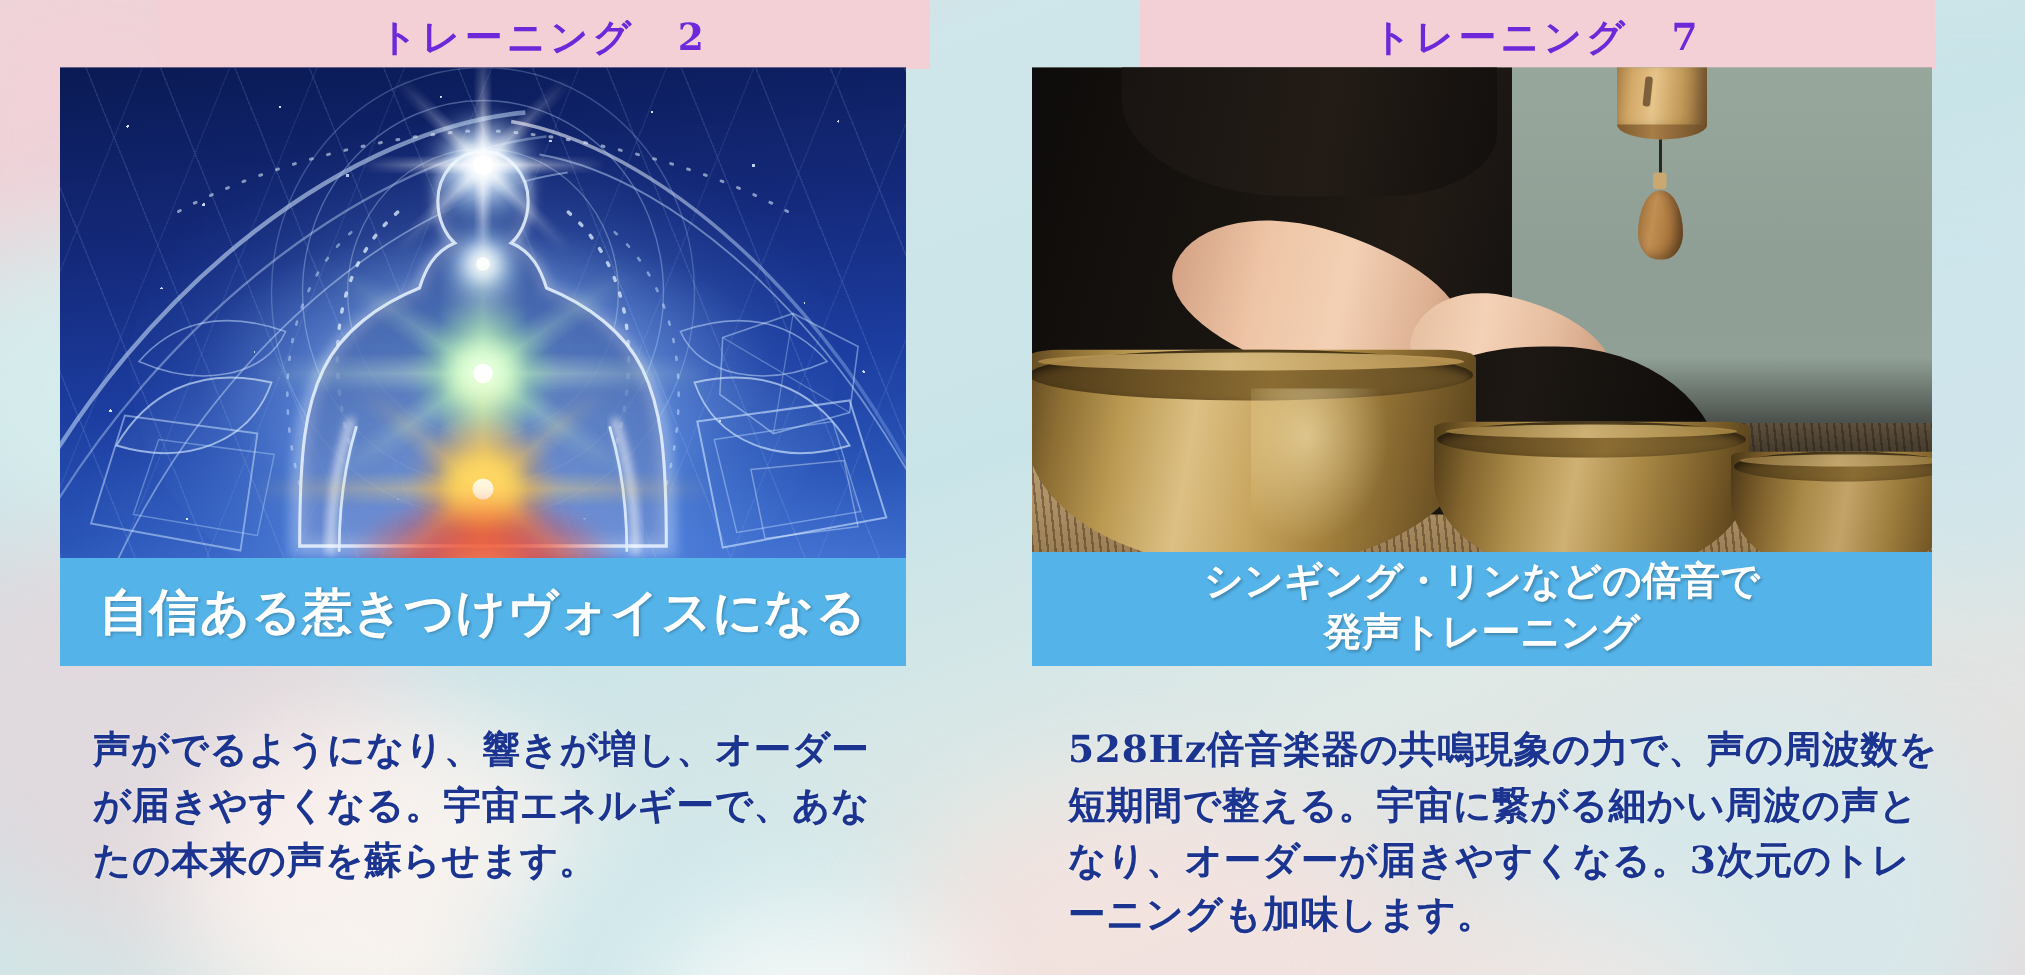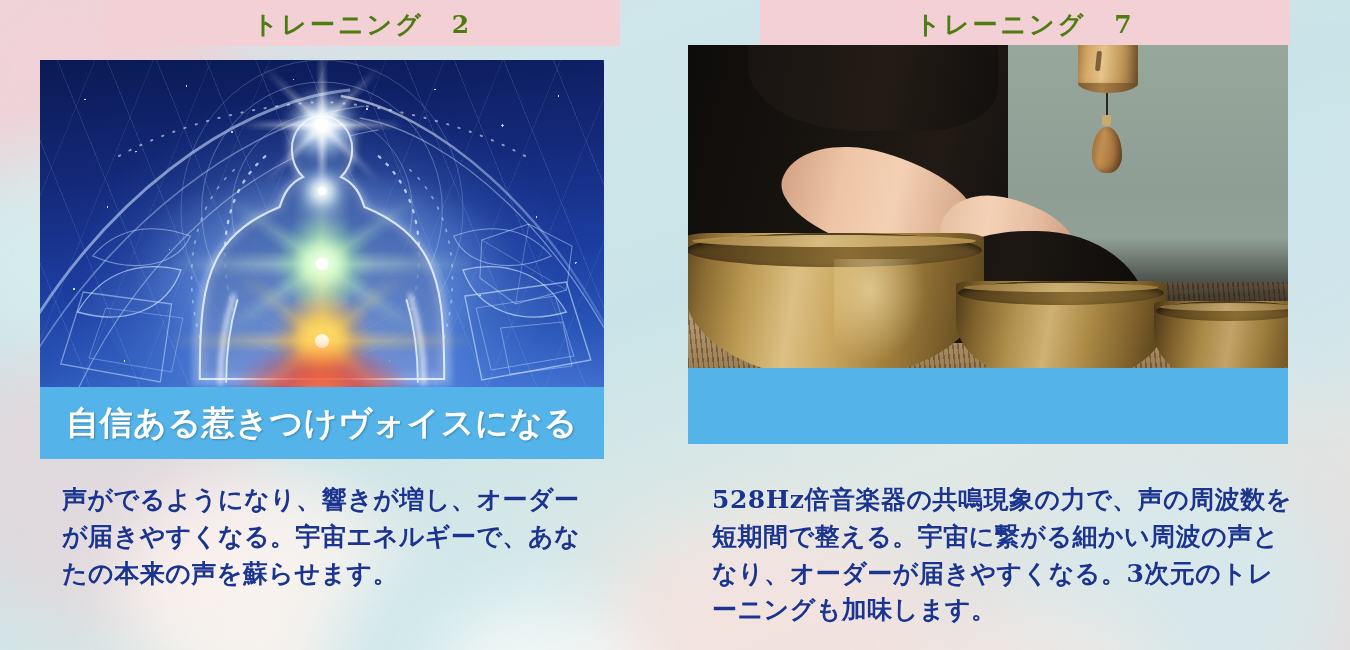--- a/index.html
+++ b/index.html
@@ -31,32 +31,32 @@
 
   
   .pink-band {
     position:absolute; top:0; height:46px; z-index:2;
     background:#f2d0d6;
     display:flex; align-items:center; justify-content:center;
   }
   .pink-band.left  { left:105px;  width:515px; }
   .pink-band.right { left:760px;  width:530px; }
   .band-title {
-    color:#4d7c0f;
+    color:#6d28d9;
     font-family:"DejaVu Serif", serif;
     font-weight:700;
     font-size:25px;
     letter-spacing:3px;
     white-space:nowrap;
     transform:translateY(1px);
   }
 
   
   .card { position:absolute; z-index:3; }
-  .card.left  { left:40px;  top:60px; width:564px; }
+  .card.left  { left:40px;  top:45px; width:564px; }
   .card.right { left:688px; top:45px; width:600px; }
 
   .photo { position:relative; width:100%; overflow:hidden; }
   .photo.left  { height:327px; background:#0c1d52; }
   .photo.right { height:323px; background:#8b9a92; }
 
   .caption {
     background:#54b3e8;
     color:#ffffff;
     text-align:center;
@@ -441,17 +441,19 @@
         <div class="bowl-body" style="background:linear-gradient(100deg,#4a3616 0%, #7b5d2a 14%, #a98946 32%, #c3a368 50%,
                      #9d7d3c 70%, #6d5223 90%, #43311400 100%);"></div>
         <div class="bowl-rim" style="left:2px; top:0; width:146px; height:20px;"></div>
         <div style="position:absolute; left:6px; top:2px; width:138px; height:8px; border-radius:50%;
                     background:linear-gradient(100deg,#93743a,#cdb178 48%,#9c7c3c 100%); opacity:.85;"></div>
       </div>
     </div>
   </div>
 
   <div class="caption right">
+    <span>シンギング・リンなどの倍音で</span>
+    <span>発声トレーニング</span>
   </div>
 </div>
 
 <p class="body-text left">声がでるようになり、響きが増し、オーダーが届きやすくなる。宇宙エネルギーで、あなたの本来の声を蘇らせます。</p>
 <p class="body-text right">528Hz倍音楽器の共鳴現象の力で、声の周波数を短期間で整える。宇宙に繋がる細かい周波の声となり、オーダーが届きやすくなる。3次元のトレーニングも加味します。</p>
 
 </body></html>

